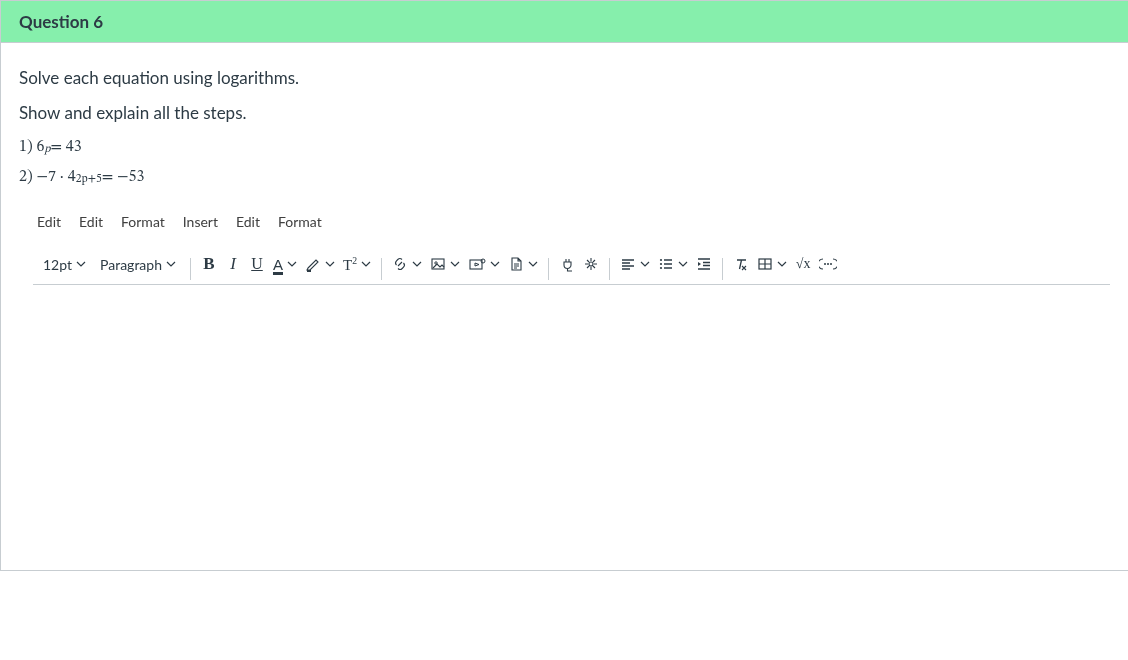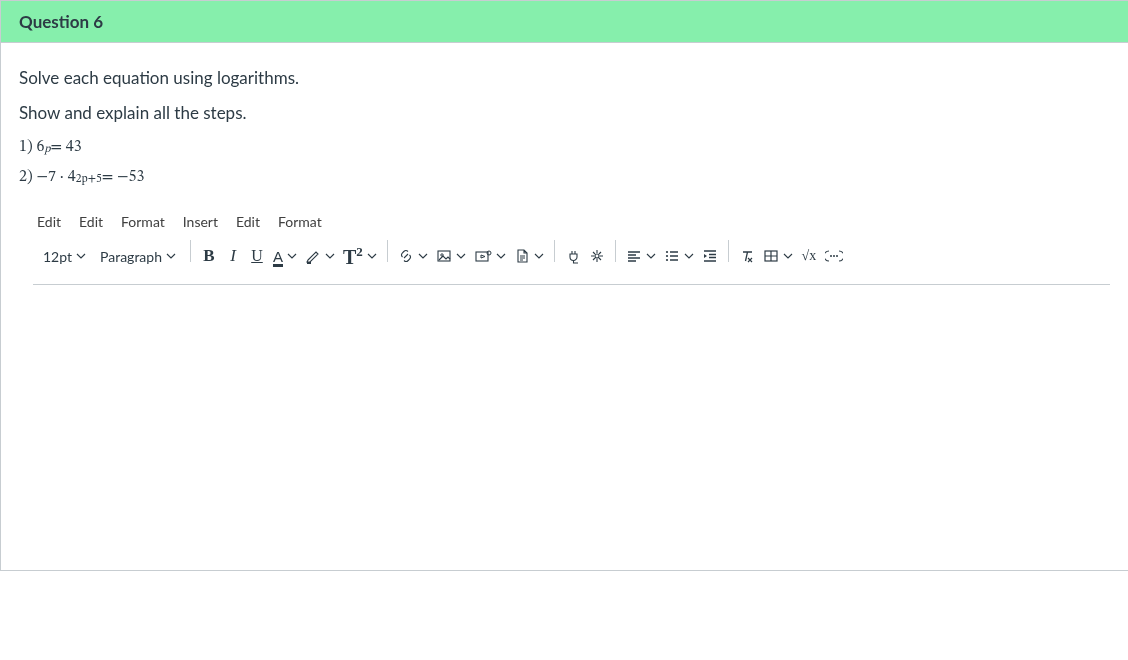--- a/index.html
+++ b/index.html
@@ -48,21 +48,21 @@
   .menubar {
     display: flex;
     gap: 18px;
     font-size: 14px;
     color: #404040;
     padding: 4px 4px 10px 4px;
   }
   .menubar span { cursor: pointer; }
   .toolbar {
     display: flex;
-    align-items: flex-start;
+    align-items: flex-end;
     height: 40px;
     color: #2d3b45;
     padding: 0 4px;
   }
   .tb-btn {
     display: inline-flex;
     align-items: center;
     justify-content: center;
     min-width: 24px;
     height: 32px;
@@ -87,21 +87,21 @@
   .bold-b { font-weight: 800; font-family: Georgia, serif; font-size:17px; }
   .ital-i { font-style: italic; font-family: Georgia, serif; font-size:17px; }
   .under-u { text-decoration: underline; font-family: Georgia, serif; font-size:16px; }
   .text-color-A {
     font-family: Arial, sans-serif;
     font-size:15px;
     text-decoration: underline;
     text-decoration-thickness: 3px;
     text-underline-offset: 2px;
   }
-  .superscript-label { font-family: "Times New Roman", serif; font-size:20px;font-weight:bold; }
+  .superscript-label { font-family: "Times New Roman", serif; font-size:15px; }
   .superscript-label sup { font-size:0.65em; vertical-align: super;}
   .editor-area {
     border-top: 1px solid #c7cdd1;
     height: 280px;
     margin-top:4px;
   }
   .sqrt-x { font-family: "Times New Roman", serif; font-size:14px; }
 </style>
 </head>
 <body>

